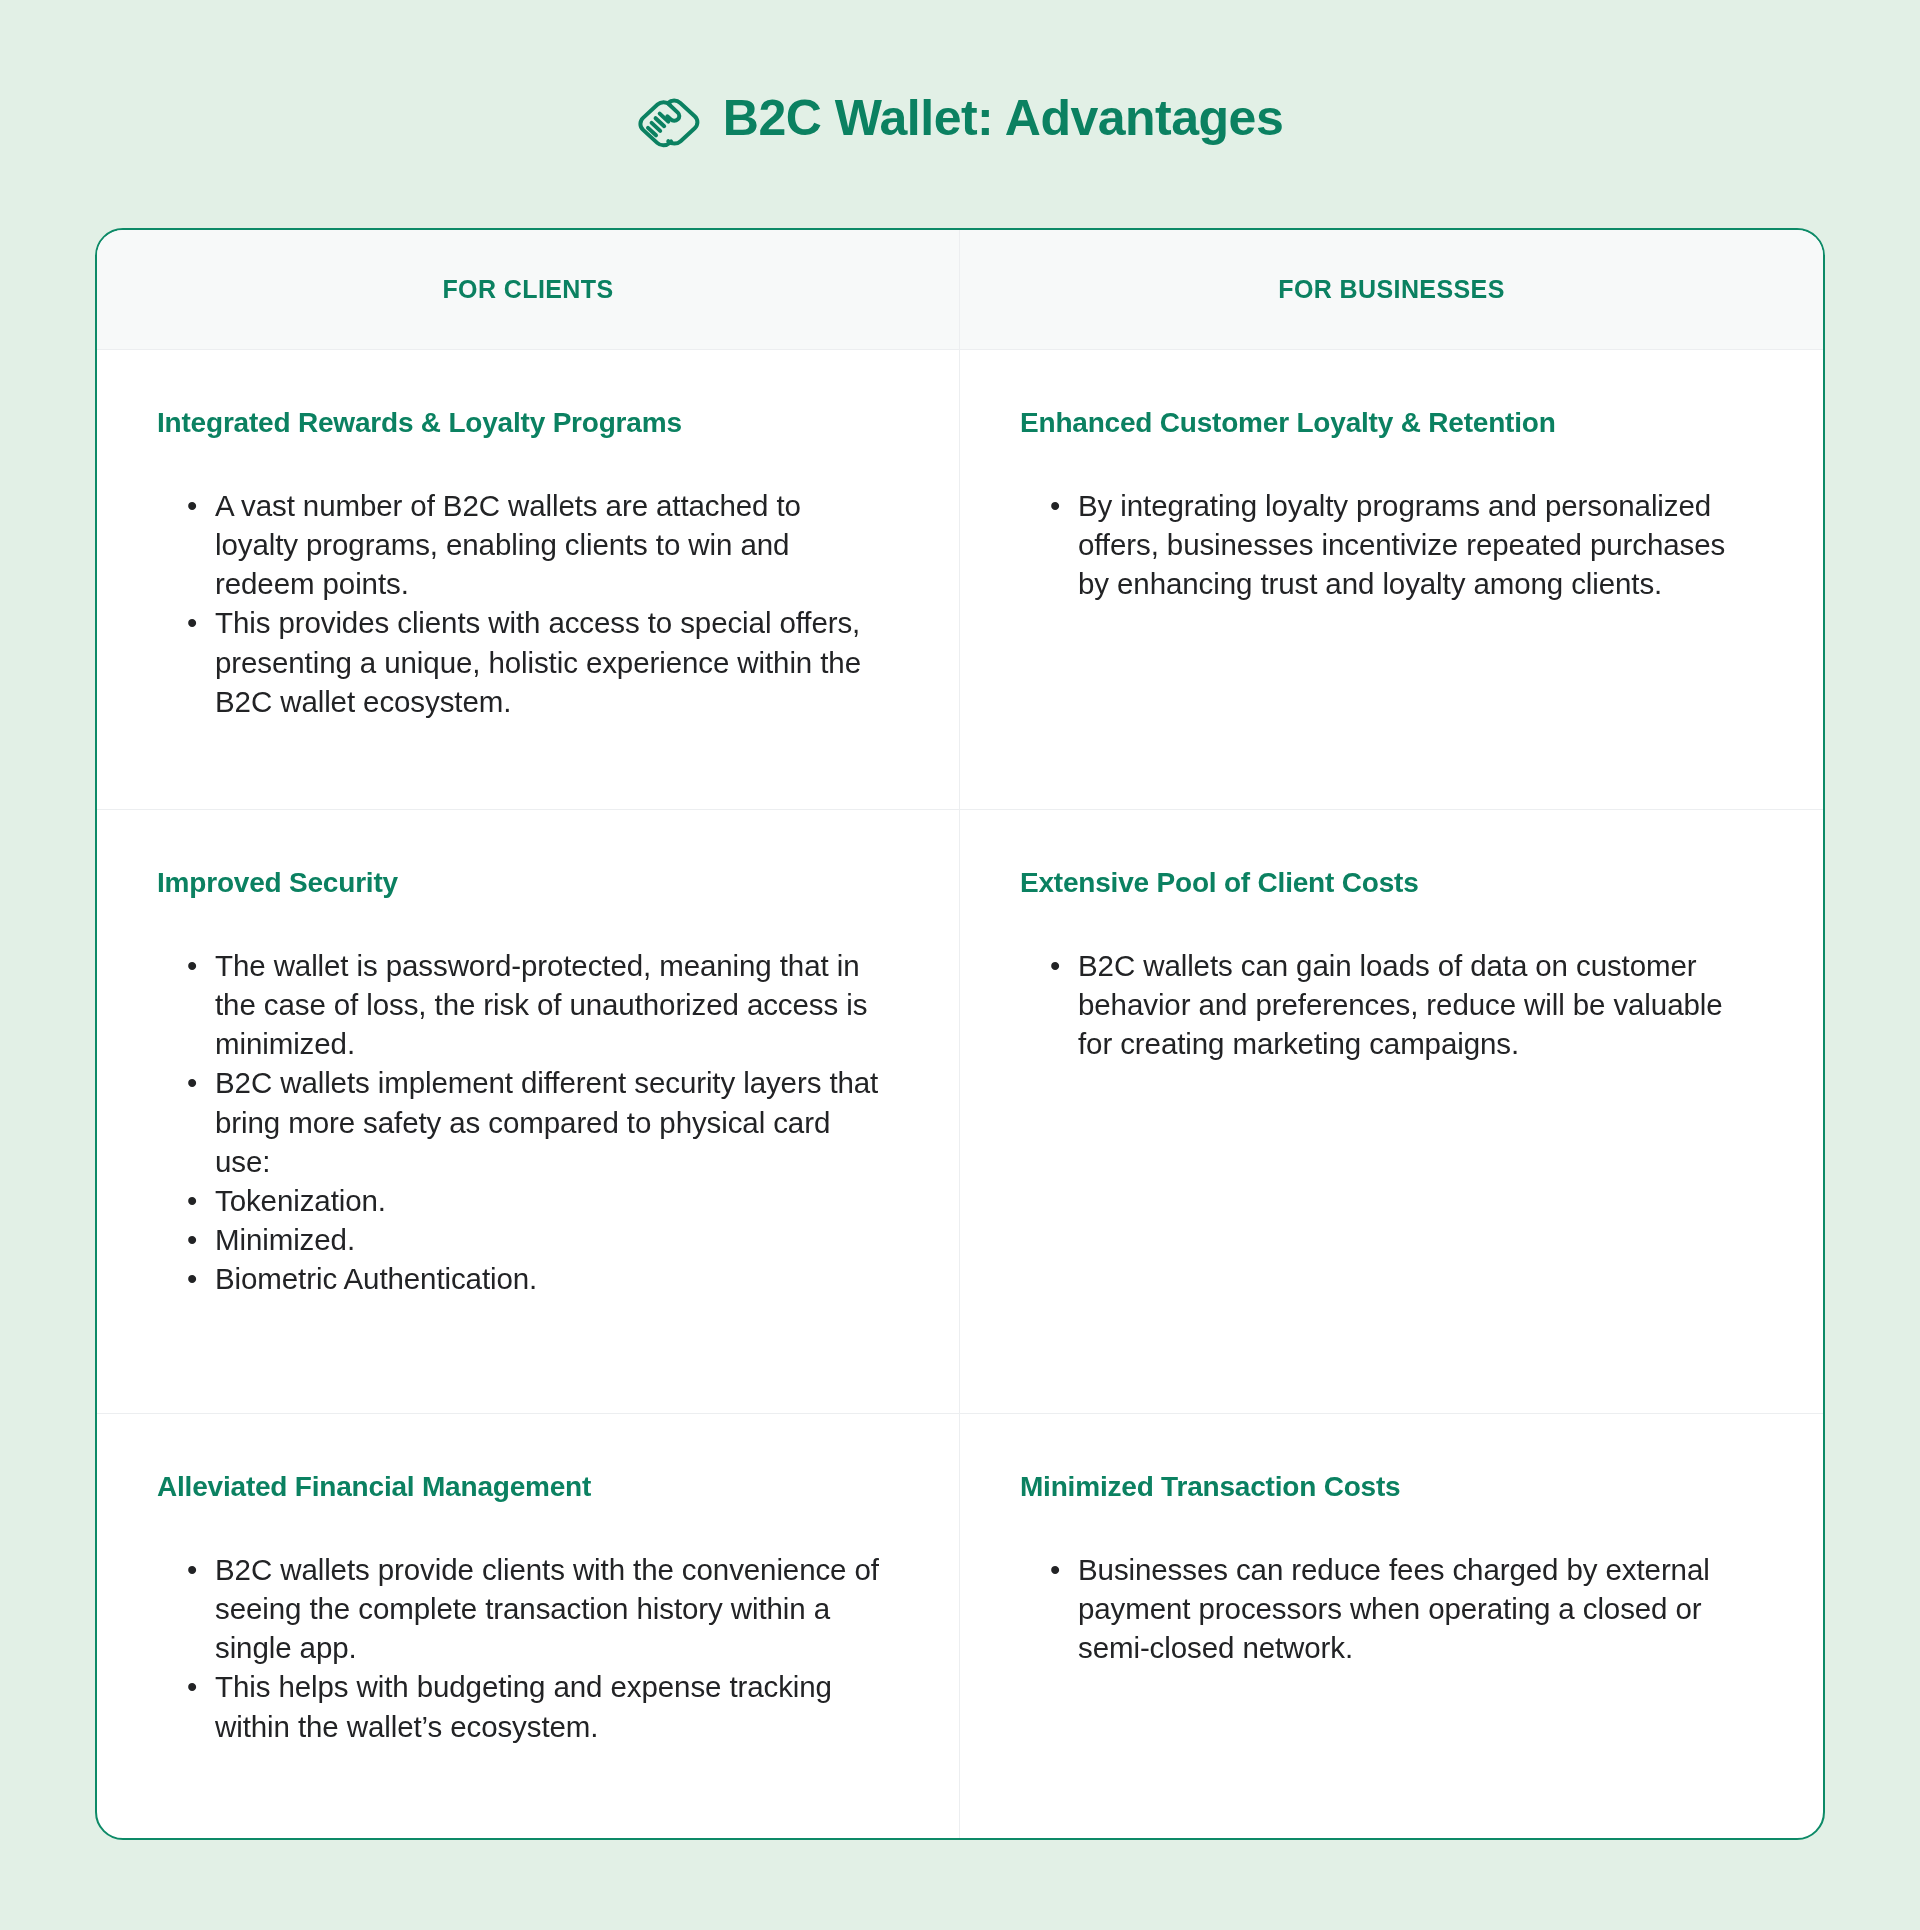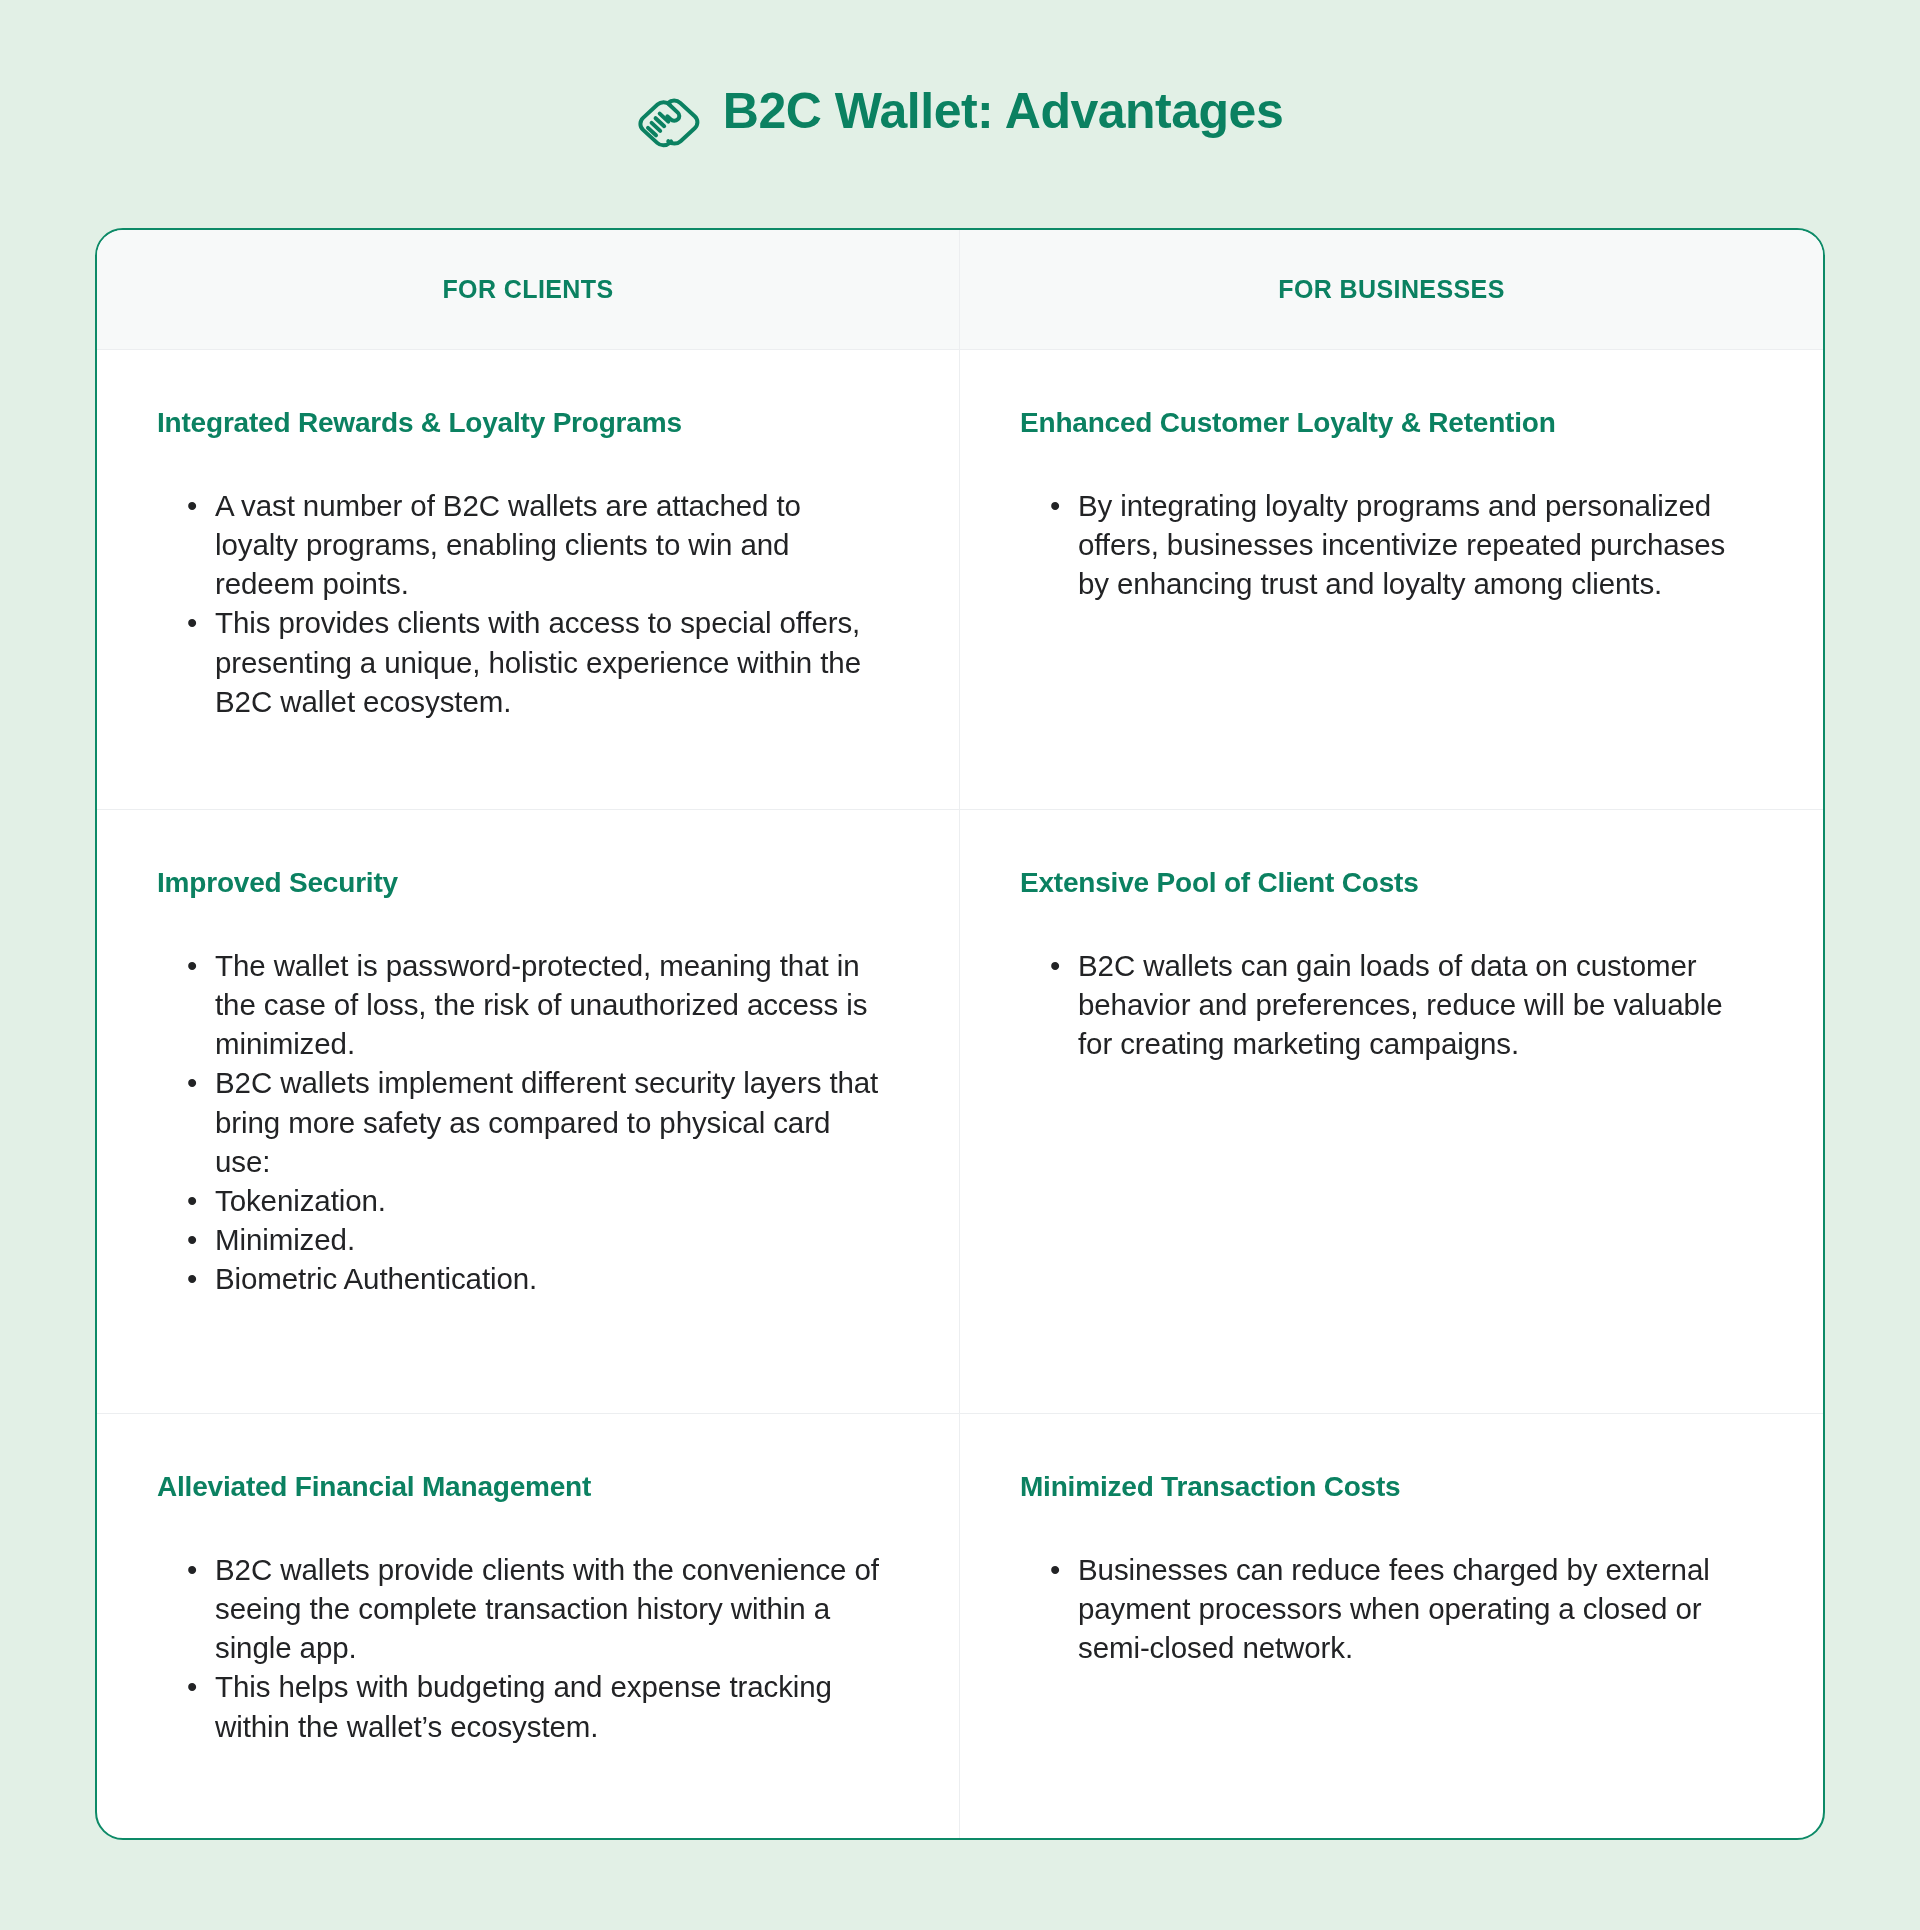--- a/index.html
+++ b/index.html
@@ -18,20 +18,21 @@
   .page {
     width: 1920px;
     height: 1930px;
     position: relative;
     padding: 0;
   }
 
   
   .title-bar {
     display: flex;
+    align-items: center;
     justify-content: center;
     gap: 22px;
     padding-top: 86px;
     padding-bottom: 0;
     height: 150px;
   }
 
   .title-icon {
     width: 64px;
     height: 64px;

